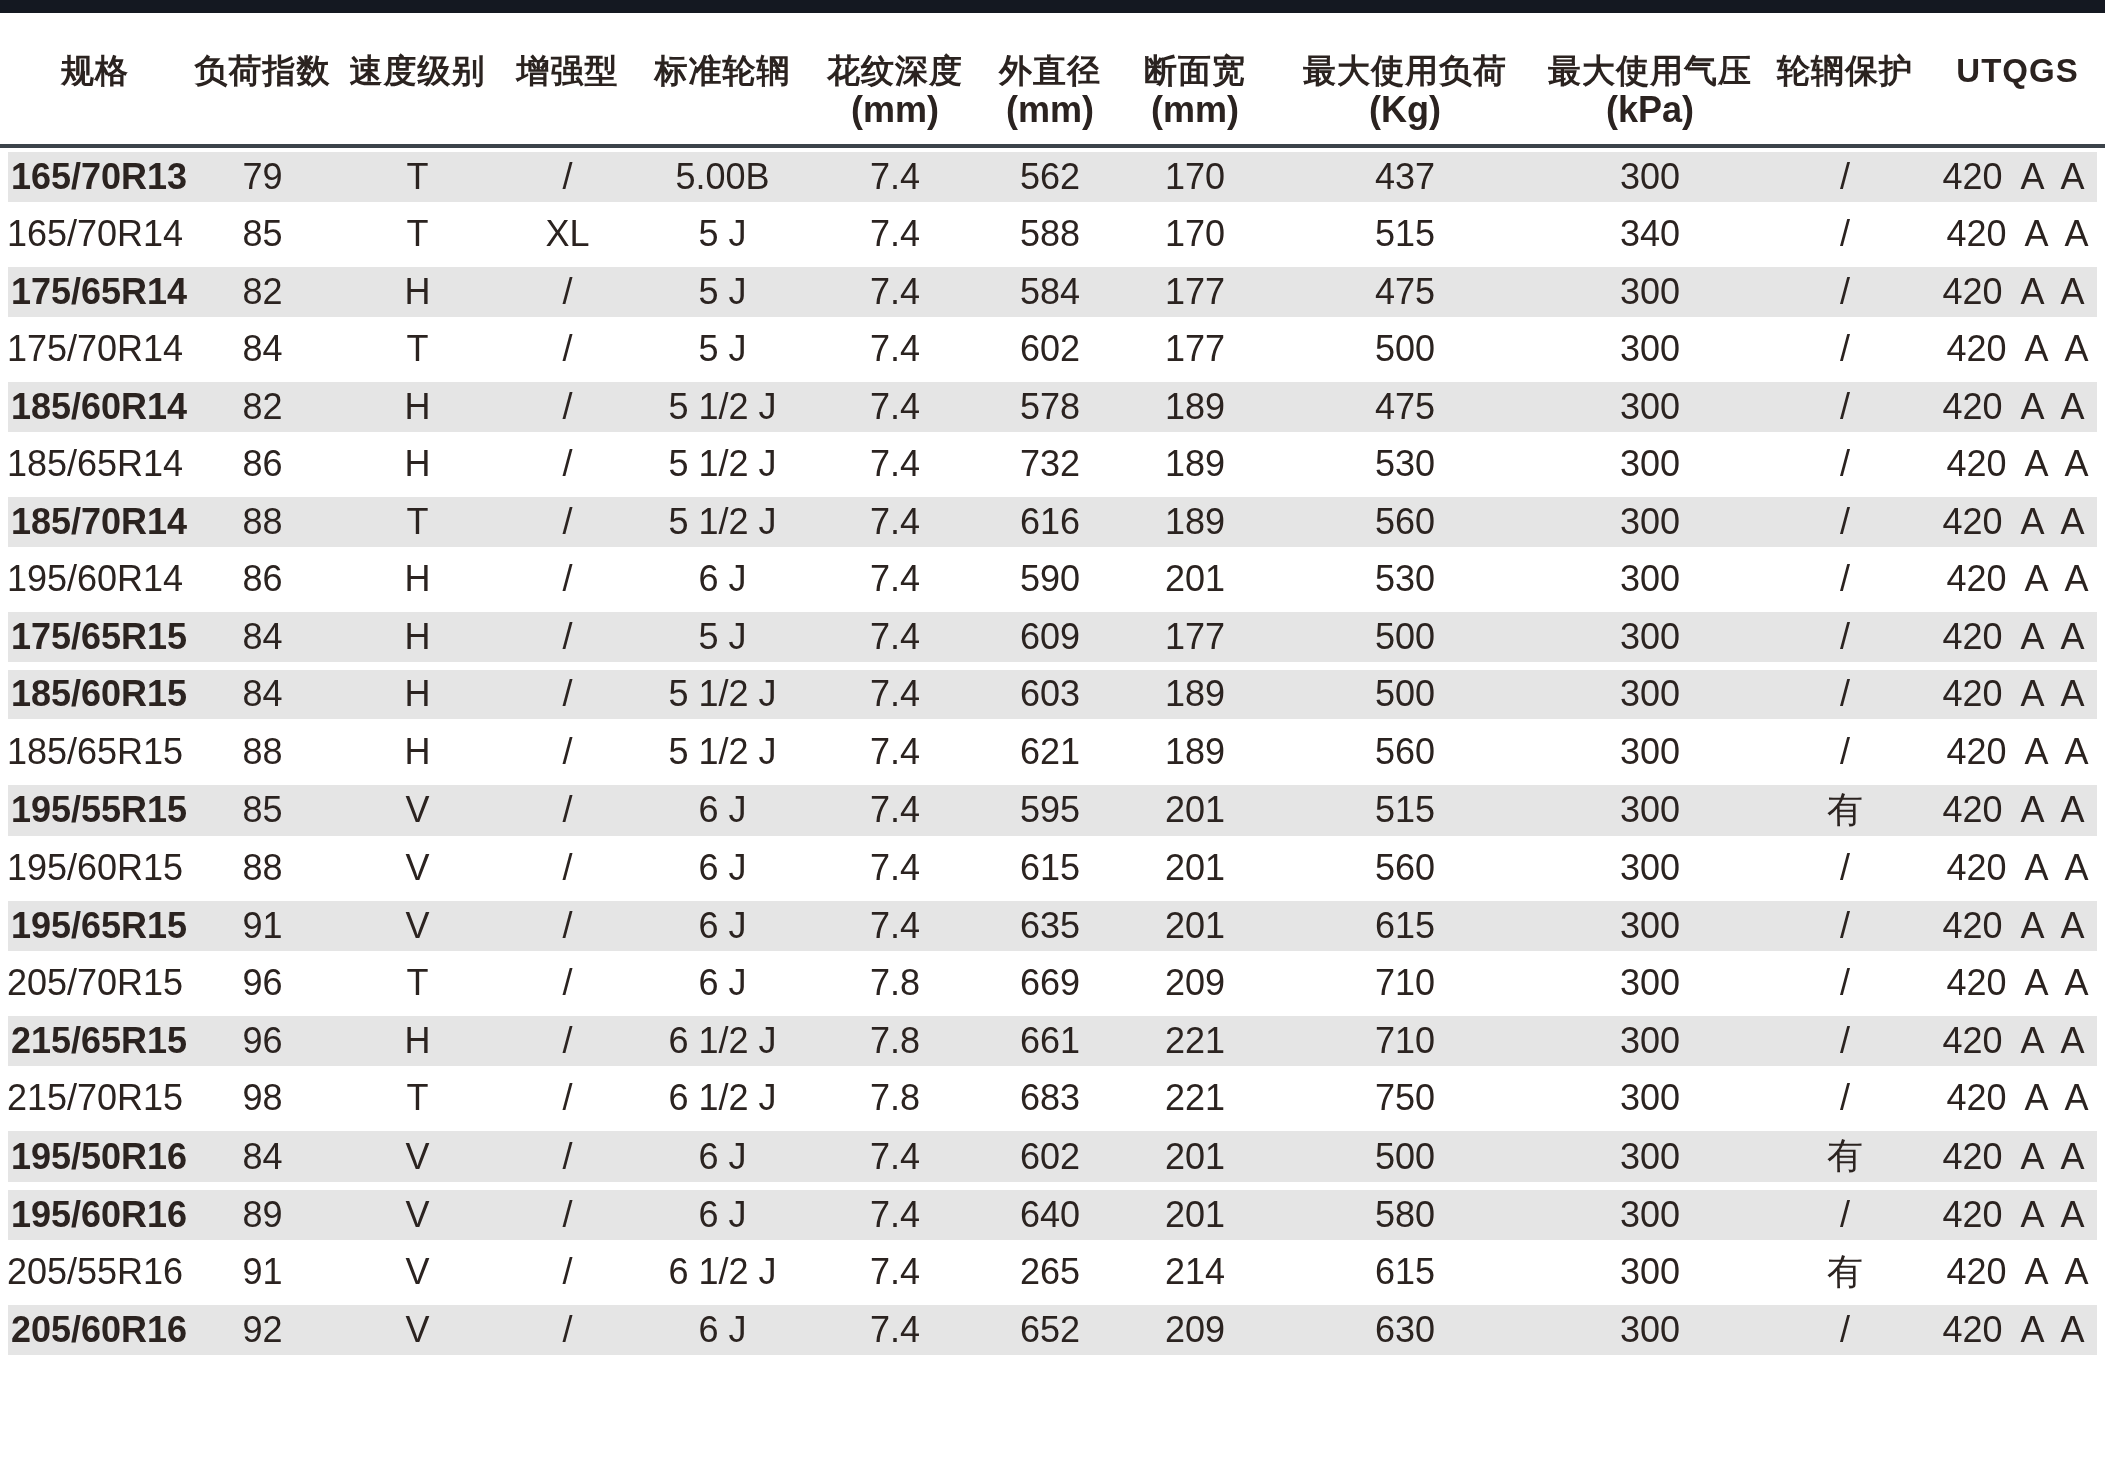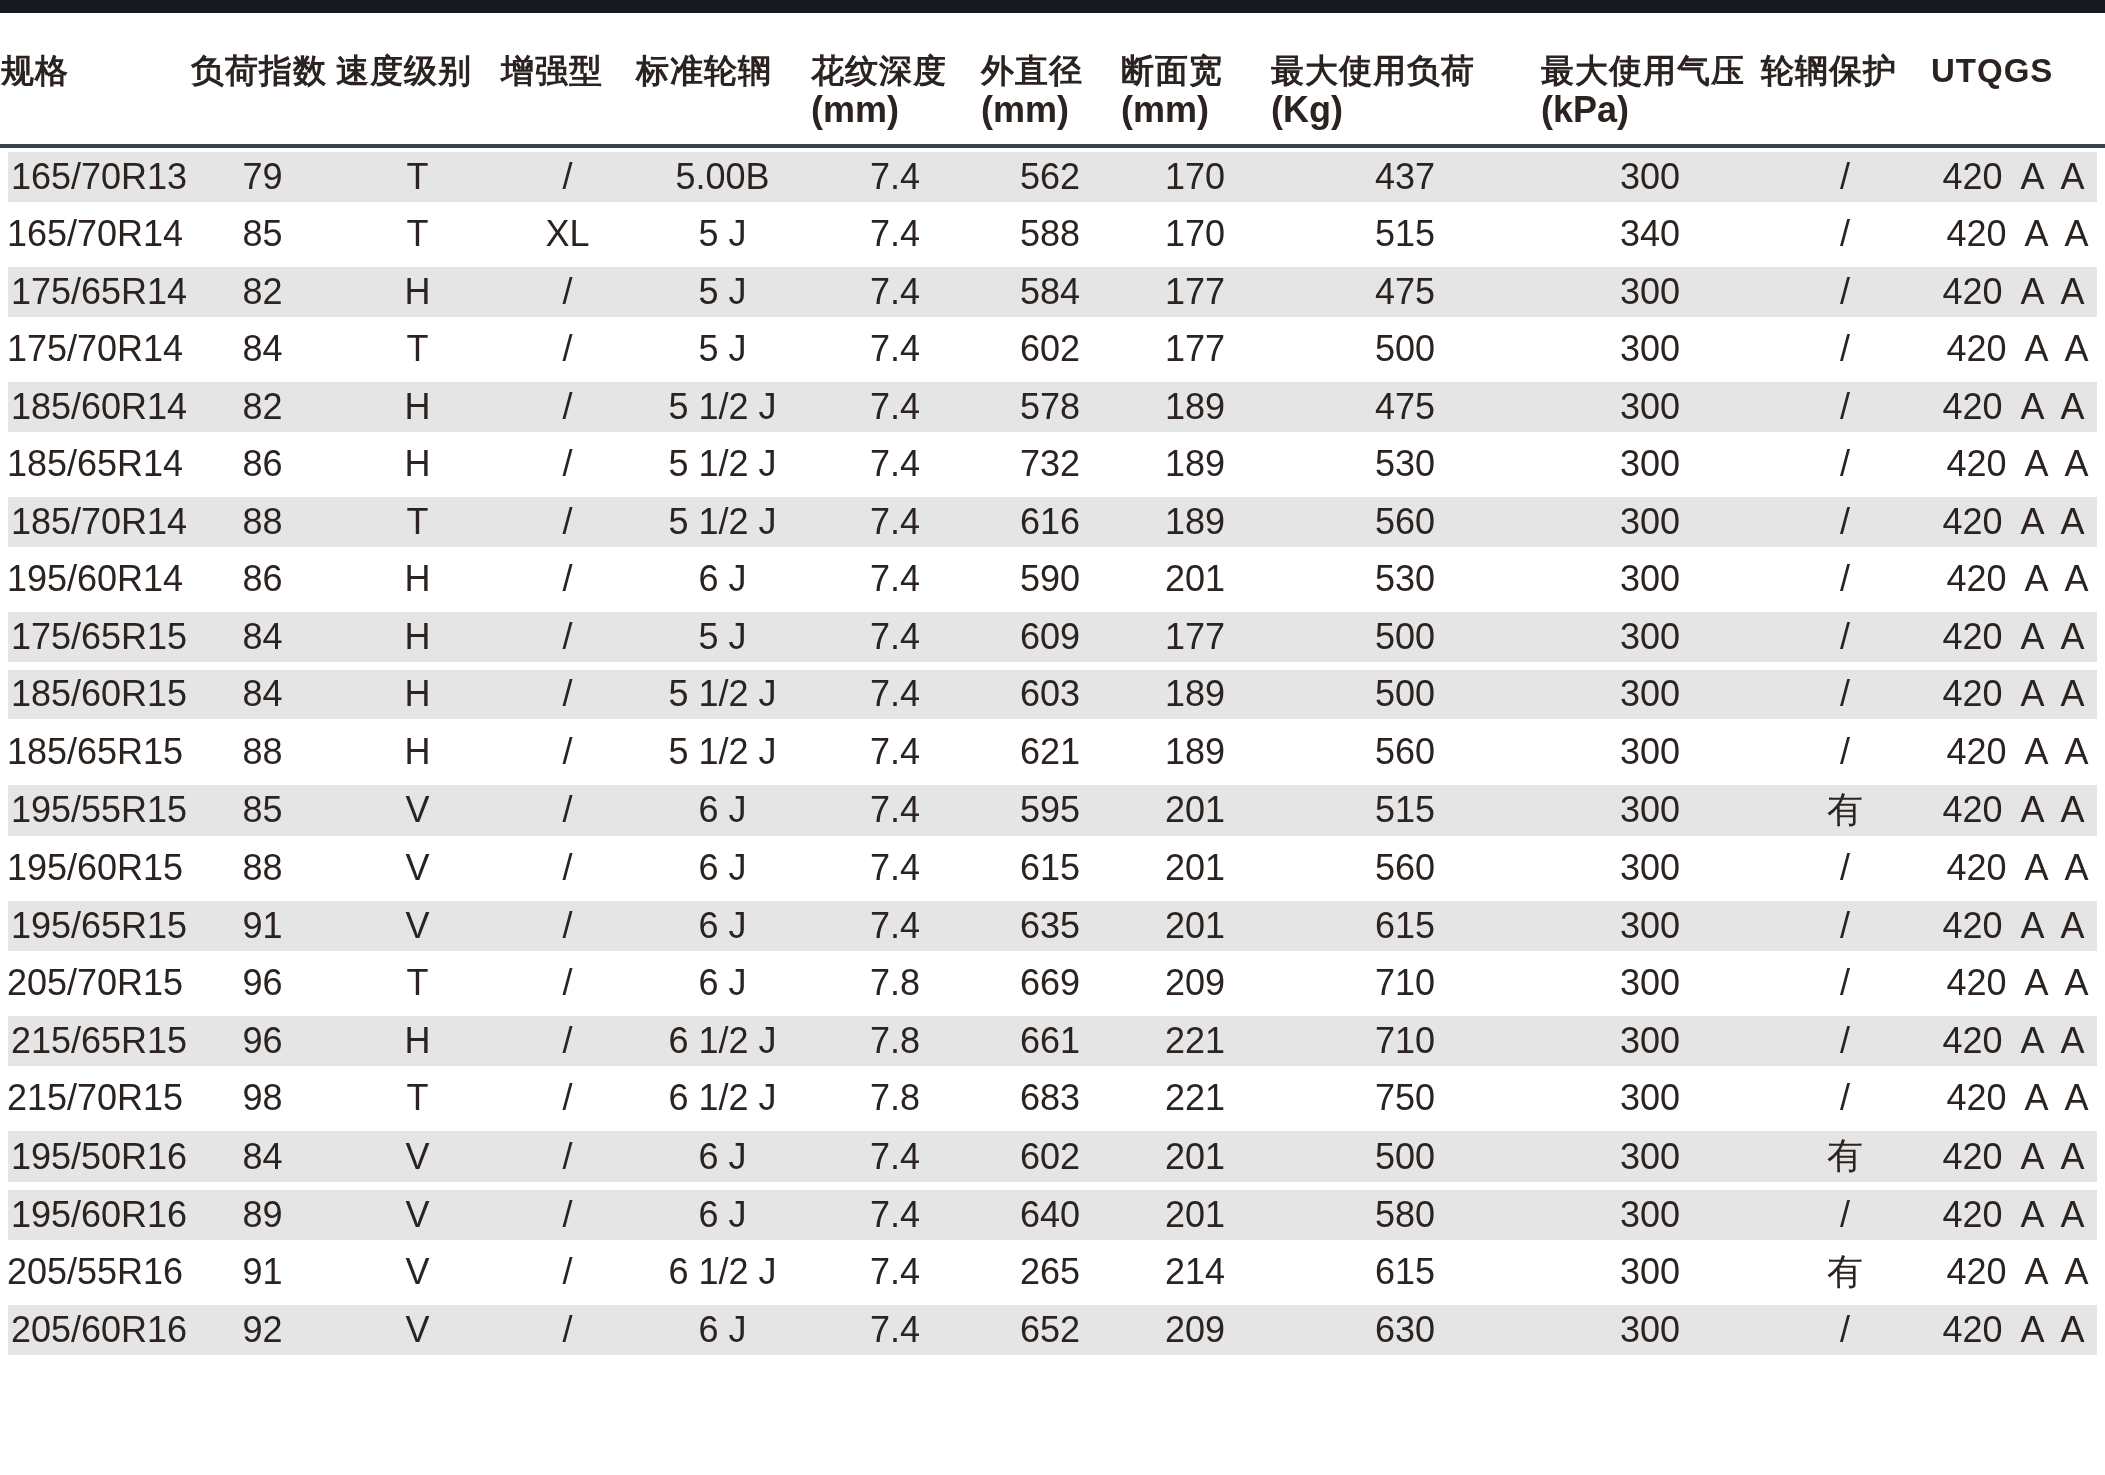--- a/index.html
+++ b/index.html
@@ -40,21 +40,21 @@
   col.c9  { width: 270px; }
   col.c10 { width: 220px; }
   col.c11 { width: 170px; }
   col.c12 { width: 175px; }
 
   thead th {
     height: 135px;
     box-sizing: border-box;
     vertical-align: top;
     padding-top: 38px;
-    text-align: left;
+    text-align: center;
     border-bottom: 4px solid #3c434a;
     font-weight: 700;
     background: #ffffff;
   }
   .h-label { font-size: 33px; line-height: 40px; letter-spacing: 1px; }
   .h-unit  { font-size: 36px; line-height: 38px; letter-spacing: 0; }
 
   tbody td {
     height: 57.5px;
     box-sizing: border-box;
@@ -64,21 +64,21 @@
     font-weight: 400;
     letter-spacing: 0px;
     white-space: nowrap;
     background: #ffffff;
   }
   tbody tr.shade td {
     background: #e5e5e5;
     border-top: 4px solid #ffffff;
     border-bottom: 4px solid #ffffff;
   }
-  tbody tr.shade td:first-child { border-left: 8px solid #ffffff; }
+  tbody tr.shade td:first-child { border-left: 8px solid #ffffff; font-weight: bold; }
   tbody tr.shade td:last-child  { border-right: 8px solid #ffffff; }
   tbody td:last-child { word-spacing: 10px; }
 </style>
 </head>
 <body>
 
 <div class="page">
   <div class="topbar"></div>
   <table class="spec">
     <colgroup>

